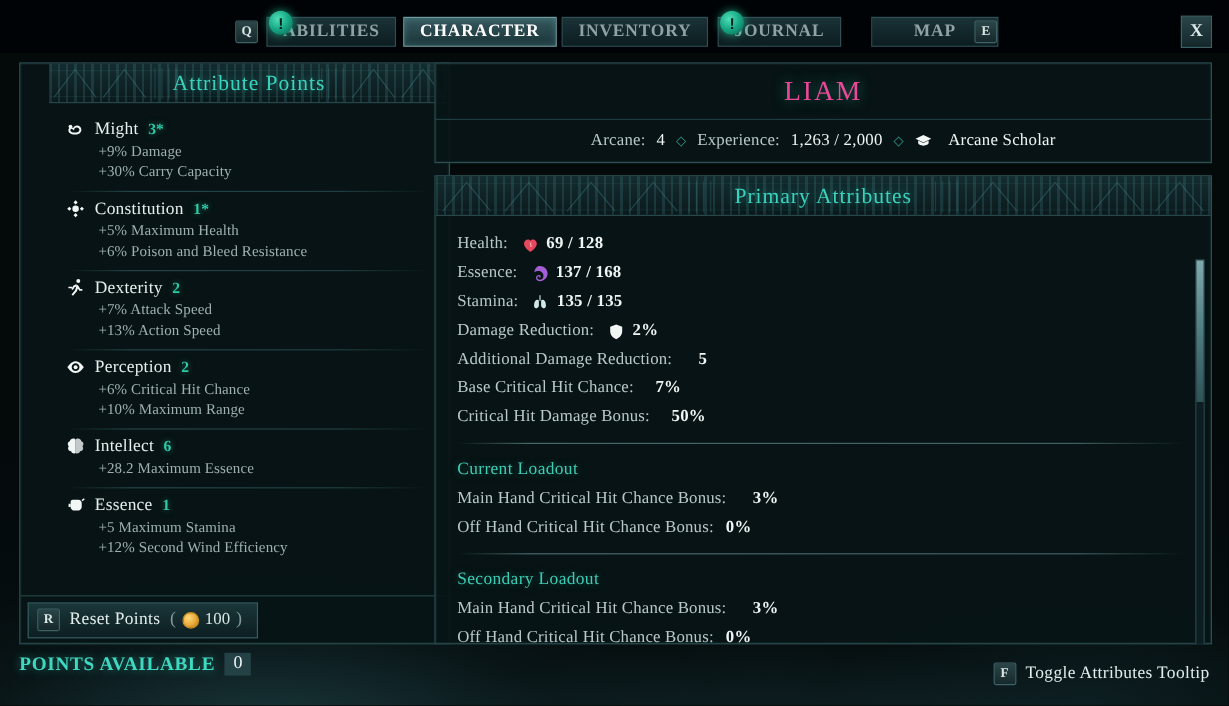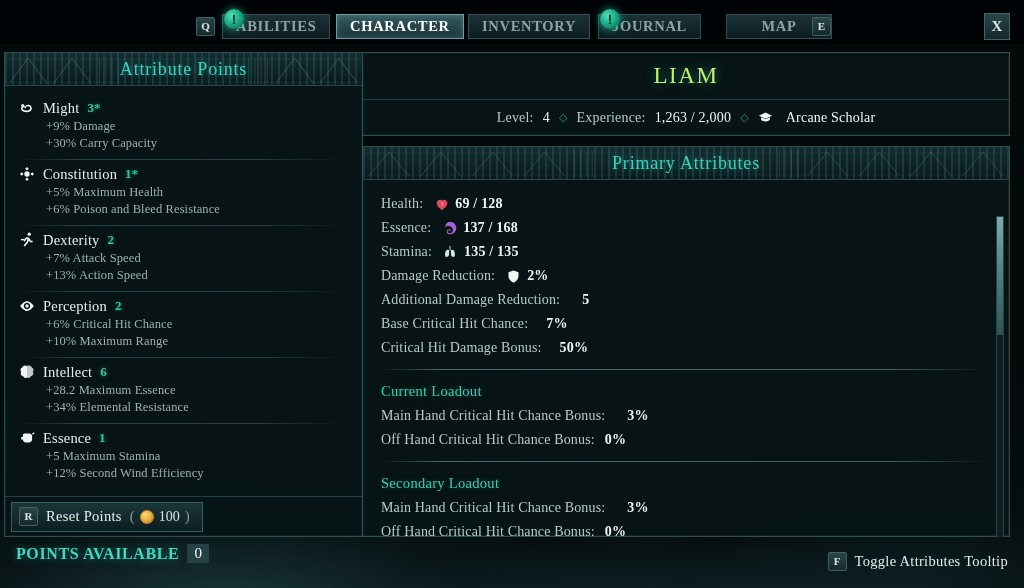--- a/index.html
+++ b/index.html
@@ -154,22 +154,22 @@
     position: relative;
     font-size: 18px;
     color: #39d3bd;
     letter-spacing: 0.8px;
     text-shadow: 0 0 9px rgba(50,210,190,0.55);
     z-index: 2;
   }
 
   
   #panel-attributes {
-    left: 4px; top: 52px;
-    width: 359px; height: 485px;
+    left: 16px; top: 52px;
+    width: 359px; height: 485px; padding-left: 24px;
   }
 
   #attr-list {
     height: 396px;
     overflow: hidden;
     padding: 7px 0 0 0;
   }
 
   .attr-row {
     position: relative;
@@ -297,21 +297,21 @@
     flex-direction: column;
   }
 
   #char-name {
     height: 47px;
     display: flex;
     align-items: center;
     justify-content: center;
     font-size: 23px;
     letter-spacing: 1.6px;
-    color: #bef264;
+    color: #ec4899;
     text-shadow: 0 0 11px rgba(47,210,184,0.55);
     border-bottom: 1px solid rgba(60,110,115,0.45);
   }
 
   #char-meta {
     flex: 1;
     display: flex;
     align-items: center;
     justify-content: center;
     gap: 9px;
@@ -515,21 +515,20 @@
         <span class="attr-icon">
           <svg width="18" height="18" viewBox="0 0 24 24" fill="#f2f7f6">
               <path d="M9.5 3.2c-2 0-3.6 1.3-4 3C4.2 6.6 3.3 7.8 3.3 9.3c0 1 .4 1.9 1.1 2.5-.5.6-.8 1.4-.8 2.2 0 1.9 1.5 3.4 3.4 3.5.5 1.5 1.9 2.5 3.5 2.5 1 0 1.5-.4 1.5-1.1V4.9c0-1-.9-1.7-2.5-1.7z"></path>
               <path d="M14.5 3.2c2 0 3.6 1.3 4 3 1.3.4 2.2 1.6 2.2 3.1 0 1-.4 1.9-1.1 2.5.5.6.8 1.4.8 2.2 0 1.9-1.5 3.4-3.4 3.5-.5 1.5-1.9 2.5-3.5 2.5-1 0-1.5-.4-1.5-1.1V4.9c0-1 .9-1.7 2.5-1.7z" opacity="0.8"></path>
             </svg>
         </span>
         <span class="attr-name">Intellect</span>
         <span class="attr-value">6</span>
       </div>
       <div class="attr-bonus">+28.2 Maximum Essence</div>
-      <div class="attr-bonus">+34% Elemental Resistance</div>
     </div>
 
     <div class="attr-row">
       <div class="attr-head">
         <span class="attr-icon">
           <svg width="18" height="18" viewBox="0 0 24 24" fill="#f2f7f6">
               <path d="M6.5 8.4c0-1.4 1-2.4 2.4-2.4h6.3c2 0 3.6 1.6 3.6 3.6v4.2c0 2.3-1.9 4.2-4.2 4.2h-4.1c-2.2 0-4-1.8-4-4V8.4z"></path>
               <path d="M18.6 6.2l2.6-1.9.9 1.4-2.4 1.8z"></path>
               <path d="M4.2 10.5h2.4v3.5H4.2z"></path>
             </svg>
@@ -558,21 +557,21 @@
 </div>
 
 <div id="points-available">
   <span id="points-available-label">POINTS AVAILABLE</span>
   <span id="points-available-value">0</span>
 </div>
 
 <div class="panel" id="panel-character">
   <div id="char-name">LIAM</div>
   <div id="char-meta">
-    <span>Level:</span>
+    <span>Arcane:</span>
     <span class="val">4</span>
     <span class="diamond">◇</span>
     <span>Experience:</span>
     <span class="val">1,263 / 2,000</span>
     <span class="diamond">◇</span>
     <span class="scholar-icon">
       <svg width="15" height="15" viewBox="0 0 24 24" fill="#f2f7f6">
           <path d="M12 4L1.5 9 12 14l10.5-5L12 4z"></path>
           <path d="M5 11.4v3.4c0 1.9 3.1 3.4 7 3.4s7-1.5 7-3.4v-3.4l-7 3.3-7-3.3z"></path>
         </svg>

